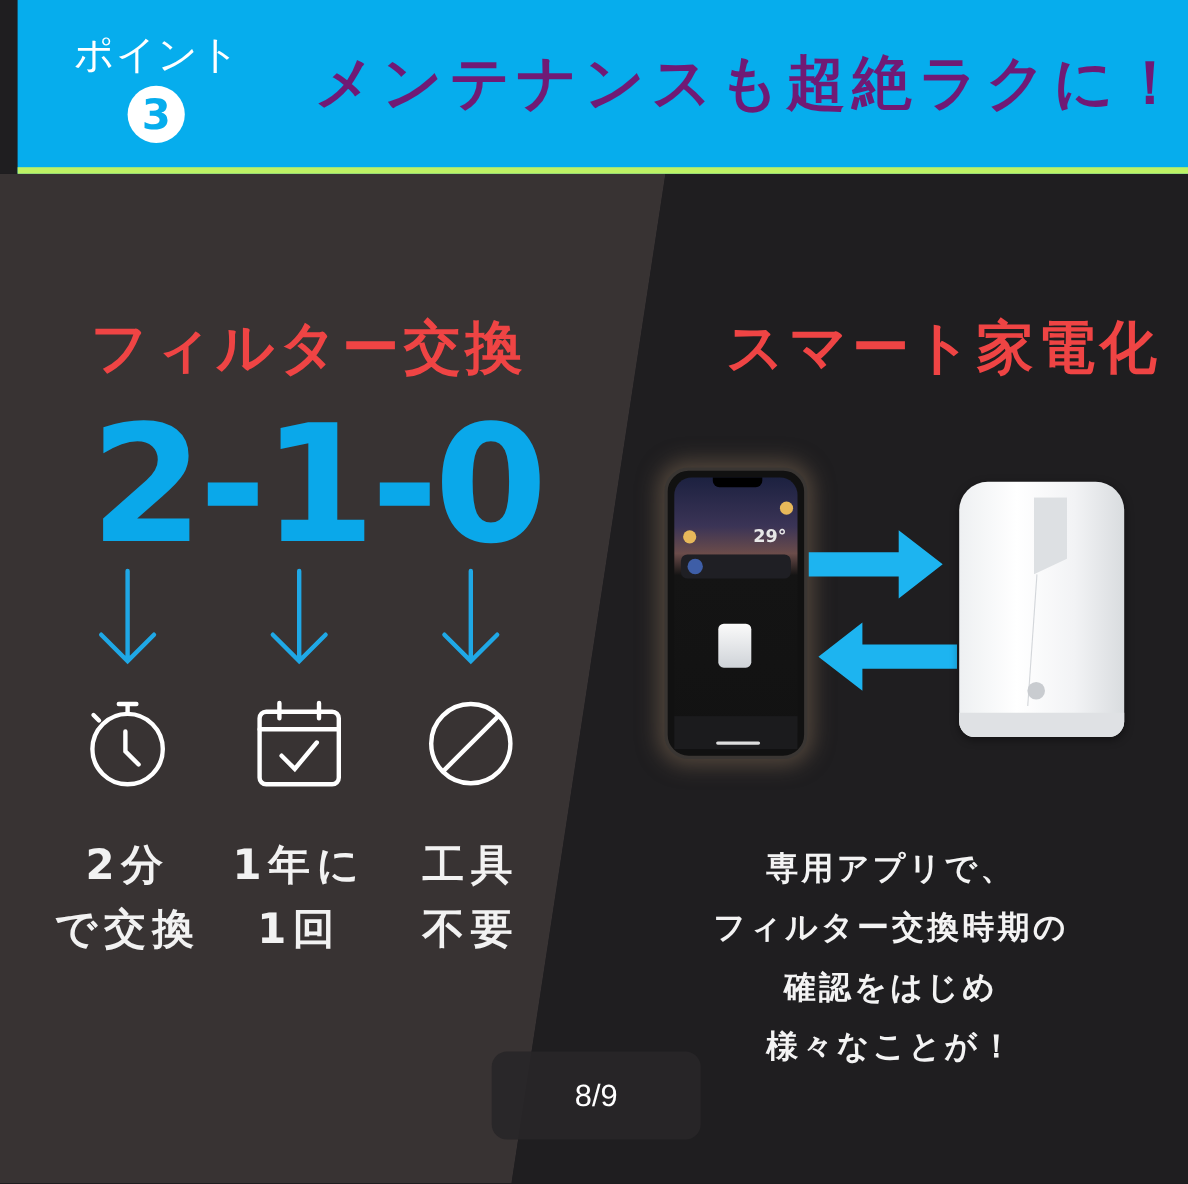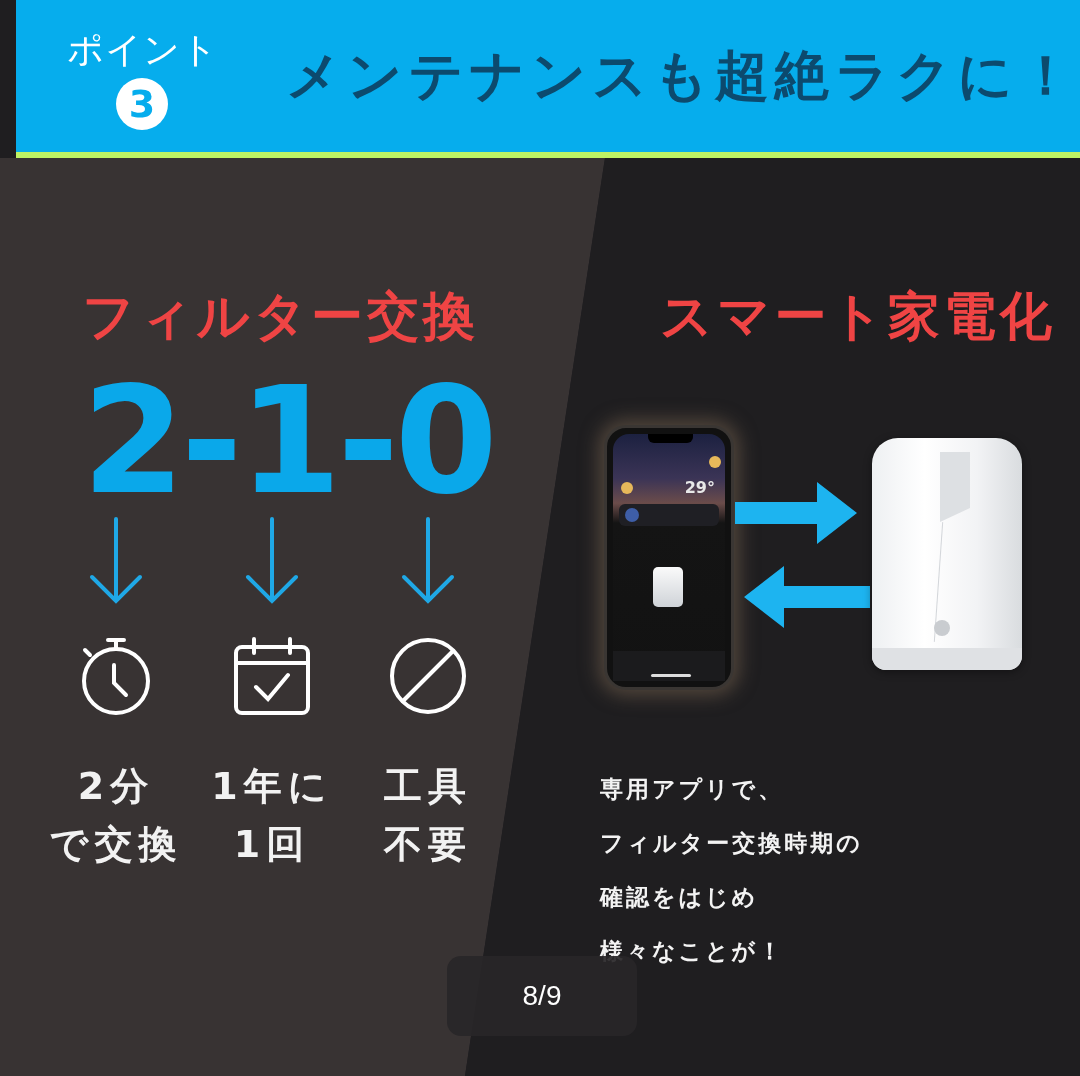--- a/index.html
+++ b/index.html
@@ -17,21 +17,21 @@
     position: absolute; left: 42px; top: 26px; width: 170px;
     color: #fff; font-size: 36px; text-align: center; letter-spacing: 1px;
   }
   .point-num {
     position: absolute; left: 100px; top: 78px; width: 52px; height: 52px;
     border-radius: 50%; background: #fff; color: #06aded;
     font-size: 38px; font-weight: bold; line-height: 52px; text-align: center;
   }
   .headline {
     position: absolute; left: 270px; top: 40px;
-    color: #0c4a6e; font-size: 54px; font-weight: bold; letter-spacing: 6px;
+    color: #701a75; font-size: 54px; font-weight: bold; letter-spacing: 6px;
     white-space: nowrap;
   }
   .left-panel {
     position: absolute; left: 0; top: 158px; width: 1080px; height: 918px;
     background: #383333;
     clip-path: polygon(0 0, 605px 0, 465px 918px, 0 918px);
   }
   .right-panel {
     position: absolute; left: 0; top: 158px; width: 1080px; height: 918px;
     background: #1f1e20;
@@ -87,21 +87,21 @@
   }
   .purifier-base { position: absolute; left: 0; right: 0; bottom: 0; height: 22px; border-radius: 0 0 14px 14px; background: #dfe1e4; }
   .purifier-panel {
     position: absolute; left: 68px; top: 14px; width: 30px; height: 70px;
     background: #dde0e3; clip-path: polygon(0 0, 100% 0, 100% 80%, 0 100%);
   }
   .purifier-seam { position: absolute; left: 66px; top: 84px; width: 1px; height: 120px; background: #d3d6da; transform: rotate(4deg); }
   .purifier-logo { position: absolute; left: 62px; top: 182px; width: 16px; height: 16px; border-radius: 50%; background: #c9ccd0; }
   .desc {
     position: absolute; left: 600px; top: 762px; width: 420px;
-    color: #f3f3f3; font-size: 23px; font-weight: bold; 
+    color: #f3f3f3; font-size: 29px; font-weight: bold; text-align: center;
     line-height: 54px; letter-spacing: 3px; white-space: pre-line;
   }
   .pager {
     position: absolute; left: 447px; top: 956px; width: 190px; height: 80px;
     border-radius: 14px; background: rgba(40,38,40,0.92);
     color: #fff; font-size: 28px; text-align: center; line-height: 80px;
     font-family: "Liberation Sans", sans-serif;
   }
 </style>
 </head>

